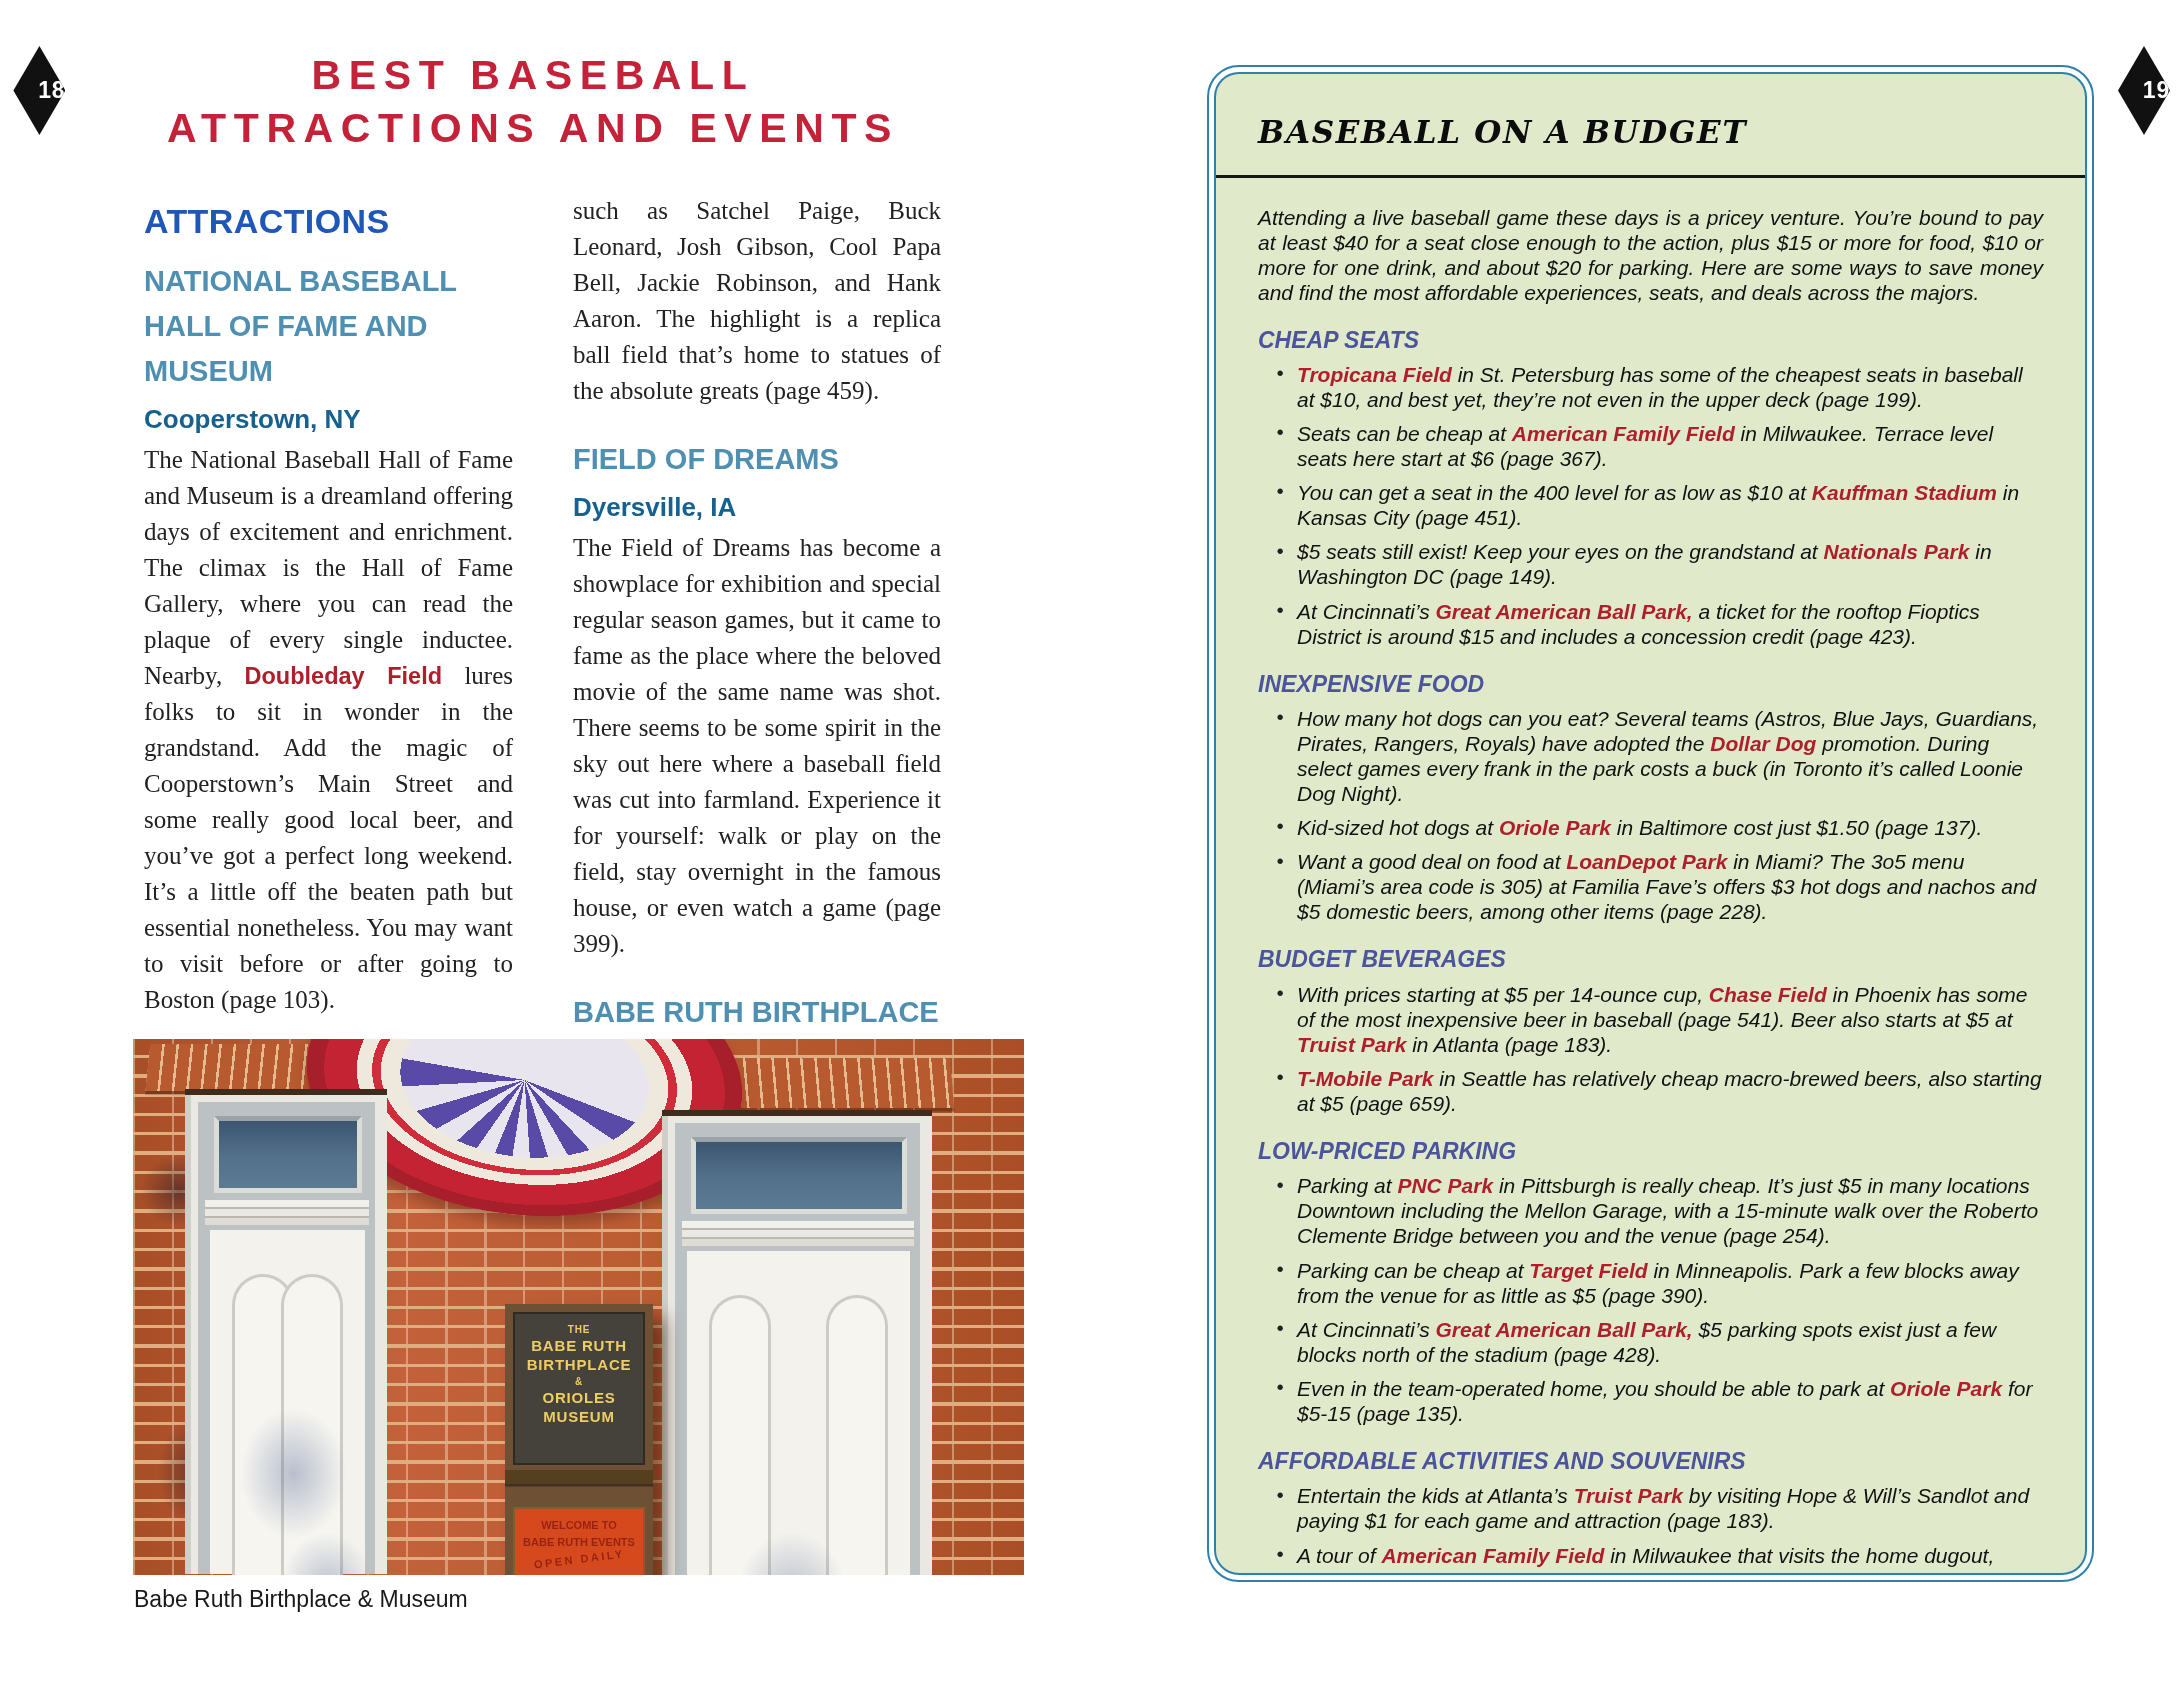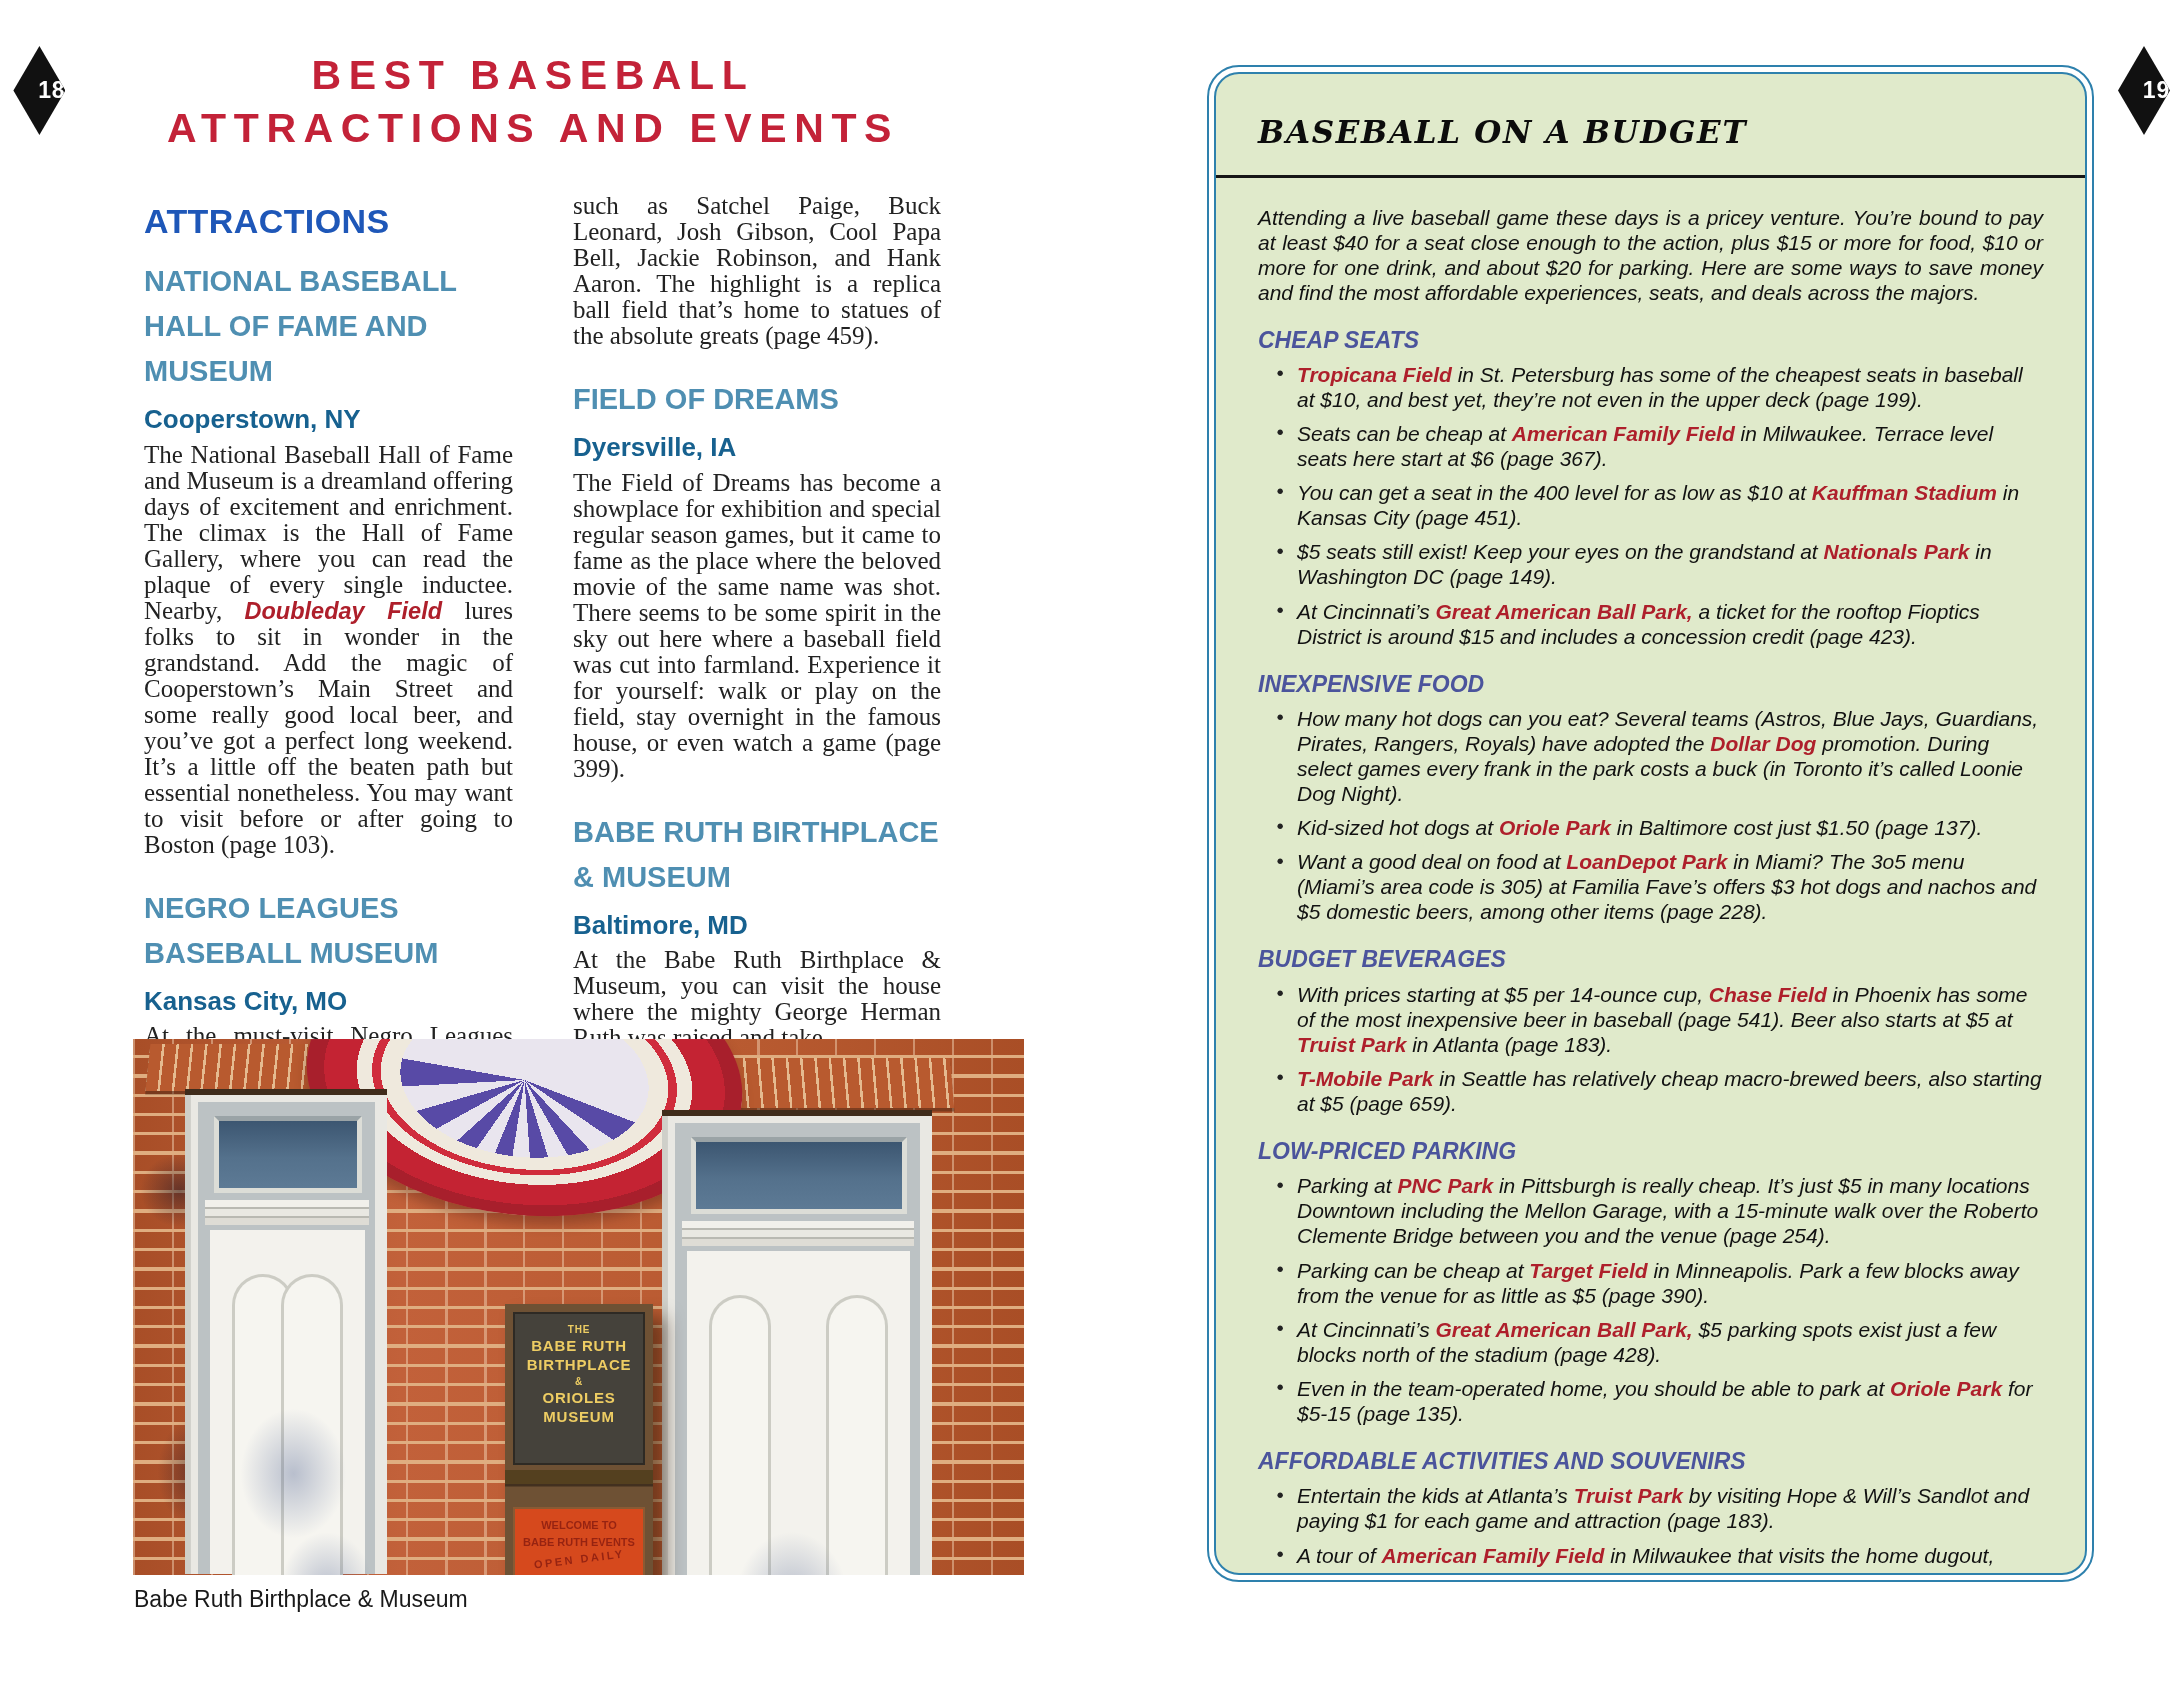--- a/index.html
+++ b/index.html
@@ -23,23 +23,23 @@
              letter-spacing:7.6px;}
   .kicker{position:absolute;left:144px;top:202px;color:var(--kicker-blue);
           font-weight:bold;font-size:34px;letter-spacing:0.4px;}
   .col{position:absolute;width:369px;}
   .col1{left:144px;top:259px;}
   .col2{left:573px;top:193px;width:368px;}
   .blk.section{font-weight:bold;font-size:29px;line-height:45px;color:var(--section-teal);
                margin:28px 0 10px;letter-spacing:0;}
   .blk.section:first-child{margin-top:0;}
   .blk.city{font-weight:bold;font-size:26px;color:var(--city-blue);margin:0 0 6.7px;}
-  .blk.body{font-family:"Liberation Serif",serif;font-size:25px;line-height:26px;
+  .blk.body{font-family:"Liberation Serif",serif;font-size:25px;line-height:36px;
             text-align:justify;color:#222;}
-  .blk.body .rv{color:var(--venue-red);font-weight:bold;font-family:"Liberation Sans",sans-serif;font-size:23.5px;font-style:italic;}
+  .blk.body .rv{color:var(--venue-red);font-weight:bold;font-family:"Liberation Sans",sans-serif;font-size:23.5px;}
   
   .photo{position:absolute;left:133px;top:1039px;width:891px;height:536px;overflow:hidden;
          background-color:#b4542b;
          background-image:
            repeating-linear-gradient(to bottom, rgba(0,0,0,0) 0 16px, #dfad80 16px 19.3px),
            repeating-linear-gradient(to right, rgba(247,222,192,.45) 0 2.5px, rgba(0,0,0,0) 2.5px 39px),
            linear-gradient(90deg,#a84e27,#c2613a 30%,#b85a30 70%,#a94e26);}
   .lintel{position:absolute;background:repeating-linear-gradient(90deg,#b85a2f 0 11.8px,#e5bb90 11.8px 14.3px);
           box-shadow:0 3.4px 0 rgba(60,30,15,.45);}
   .lintel.l1{left:15px;top:5px;width:277px;height:47px;transform:skewX(-6deg);}

